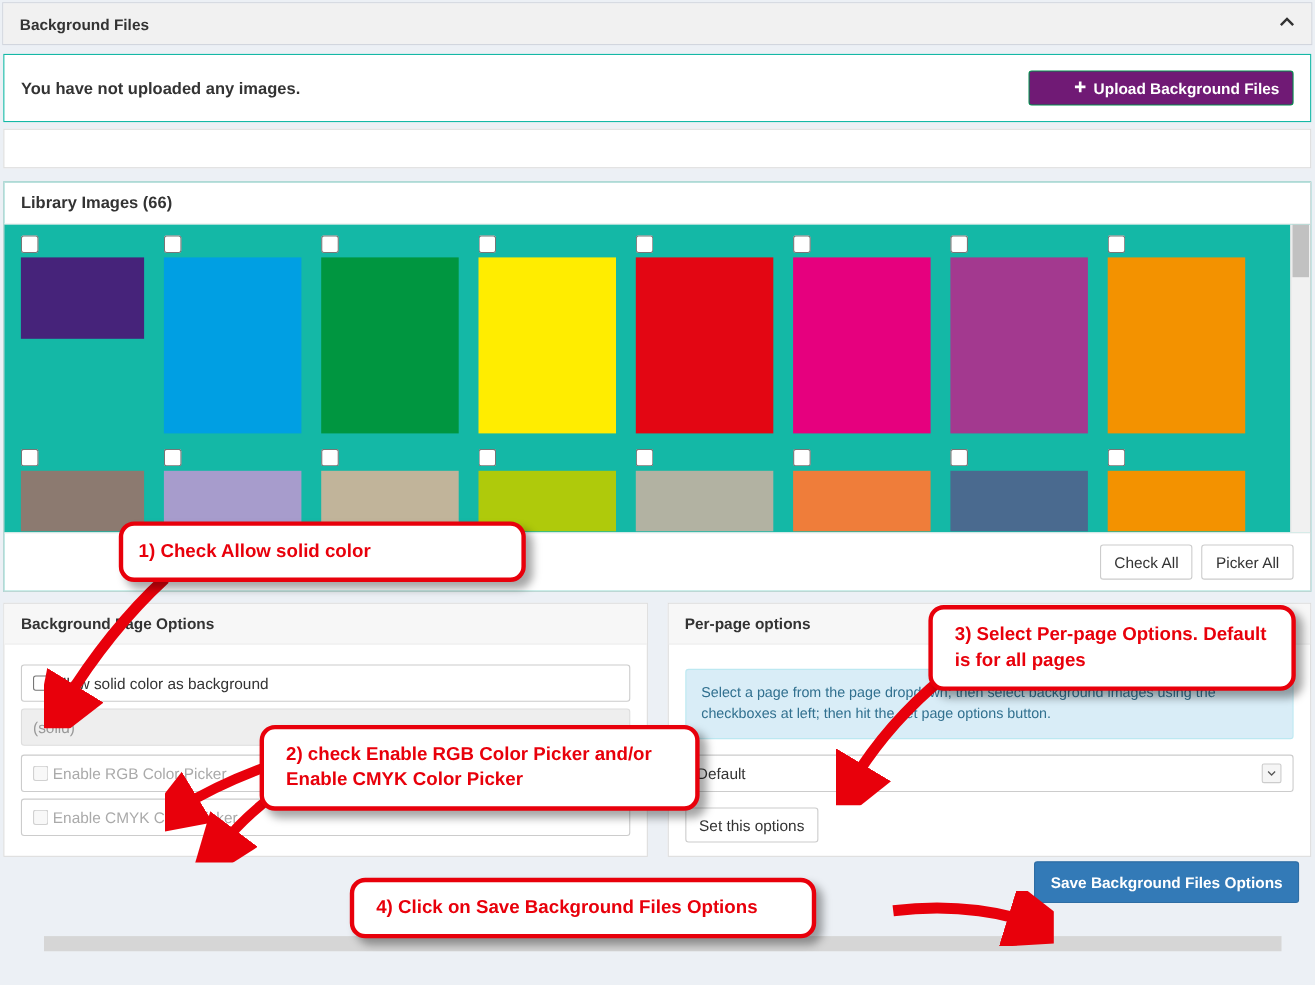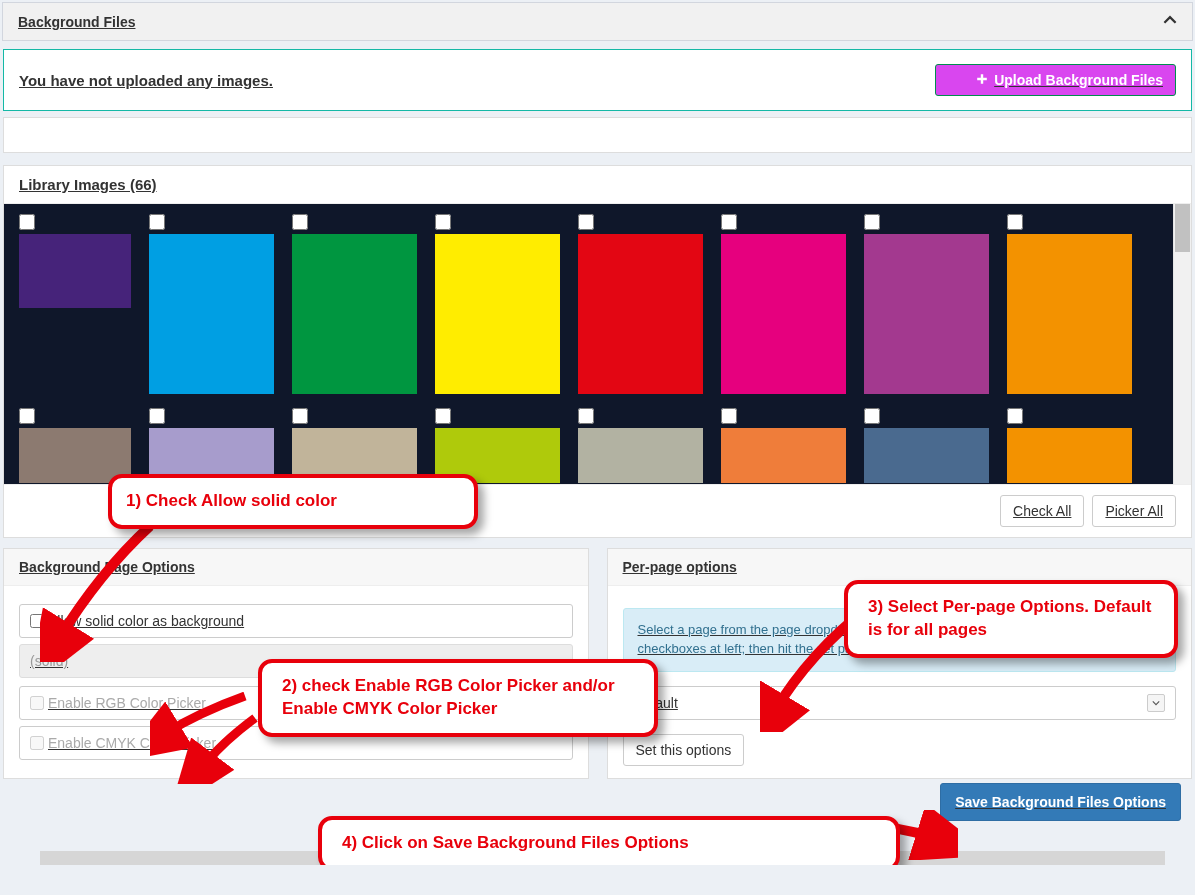--- a/index.html
+++ b/index.html
@@ -4,26 +4,26 @@
 <style>
   * { box-sizing: border-box; margin: 0; padding: 0; }
   body { font-family: "Helvetica Neue", Helvetica, Arial, sans-serif; font-size: 14px; color: #333; background: #ecf0f5; width: 1195px; }
   .panel { border: 1px solid #d2d6de; margin: 2px; background: #f7f7f7; }
   .panel-head { padding: 10px 15px; background: #f1f1f1; font-weight: 700; font-size: 14px; display:flex; justify-content:space-between; align-items:center; cursor:pointer; }
   .panel-head .chev { font-size: 14px; }
 
   .upload-row { display:flex; justify-content:space-between; align-items:center; padding: 14px 15px; border:1px solid #14b8a6; margin: 8px 3px 6px 3px; background:#fff; }
   .upload-row .msg { font-weight: 700; font-size: 15px; }
   .btn { display:inline-flex; align-items:center; gap:6px; padding: 7px 12px; border-radius:3px; border:1px solid transparent; font-size:14px; cursor:pointer; }
-  .btn-green { background:#d946ef; border-color:#008d4c; color:#fff; font-weight:700;padding-left:40px; }
+  .btn-green { background:#701a75; border-color:#008d4c; color:#fff; font-weight:700;padding-left:40px; }
   .btn-default { background:#fff; border:1px solid #ccc; color:#333; }
   .btn-blue { background:#337ab7; border-color:#2e6da4; color:#fff; font-weight:700; padding:10px 14px; }
   .spacer-block { height: 36px; border:1px solid #ddd; margin: 0 3px 12px 3px; background:#fff; }
 
-  .lib-panel { margin: 8px 3px; border:1px solid #ddd; background:#0f172a; position:relative; }
+  .lib-panel { margin: 8px 3px; border:1px solid #ddd; background:#14b8a6; position:relative; }
   .lib-title { padding: 10px 15px; font-weight:700; font-size:15px; background:#fff; border-bottom:1px solid #eee;}
   .lib-body { position:relative; }
   .scroll-wrap { height: 280px; overflow:hidden; display:flex; }
   .swatches { flex:1; padding: 10px 15px 0 15px; display:flex; flex-wrap:wrap; gap: 0px; }
   .sw-chk { width:16px; height:16px; display:block; margin-bottom:4px; }
   .sw-box { width: 125px; height: 160px; }
   .row2 .sw-box { width:125px; height:55px; }
   .row2 { padding-top: 12px; }
   .scrollbar { width:18px; background:#f1f1f1; border-left:1px solid #e5e5e5; position:relative; }
   .scroll-thumb { position:absolute; left:1px; right:1px; top:0; height:48px; background:#c1c1c1; }
@@ -41,29 +41,29 @@
   .small-label { font-size:13px; margin: 8px 0 2px 0; }
   .palette-sel { background:#eee; border:1px solid #ddd; border-radius:3px; color:#999; padding:8px 10px; margin-bottom:8px; }
 
   .info-box { background:#d9edf7; border:1px solid #bce8f1; color:#31708f; padding:12px 14px; margin:10px 0 14px 0; border-radius:3px; font-size:13px; line-height:1.45; }
   .page-select { width:100%; border:1px solid #ccc; border-radius:3px; padding:7px 10px; background:#fff; display:flex; justify-content:space-between; align-items:center; margin-bottom:14px; }
   .page-select .caret { width:18px; height:18px; border:1px solid #ccc; border-radius:2px; display:flex; align-items:center; justify-content:center; font-size:10px; color:#555; background:#f5f5f5;}
 
   
   .call { position:absolute; background:#fff; border:4px solid #e8000b; border-radius:14px; padding:12px 20px; color:#e8000b; font-weight:700; font-size:17px; line-height:1.35; box-shadow: 6px 6px 8px rgba(0,0,0,0.35); z-index:60; }
   .call.n1 { left:108px; top:472px; width:370px;padding-left:14px; }
-  .call.n2 { left:258px; top:657px; width:400px; }
-  .call.n3 { left:844px; top:578px; width:334px; }
-  .call.n4 { left:318px; top:814px; width:582px; text-align:left; }
+  .call.n2 { left:236px; top:657px; width:400px; }
+  .call.n3 { left:844px; top:548px; width:334px; }
+  .call.n4 { left:318px; top:796px; width:424px; text-align:left; }
 
   .footer-save { display:flex; justify-content:flex-end; padding: 4px 14px 30px 0; align-items: center; }
 
   svg.arrow { position:absolute; z-index:55; pointer-events:none; }
 
-  .wrap { position:relative; width:1195px;text-decoration:underline; }
+  .wrap { position:relative; width:1195px; }
 
   .gray-bar { height:14px; background:#d6d6d6; margin: 0 30px 0 40px; }
 
   .row-group { display:flex; }
   .col-swatch { display:flex; flex-direction:column; margin-right:18px; }
   .first-small .sw-box { width:112px; height:74px;}
 </style>
 </head>
 <body>
 <div class="wrap">

